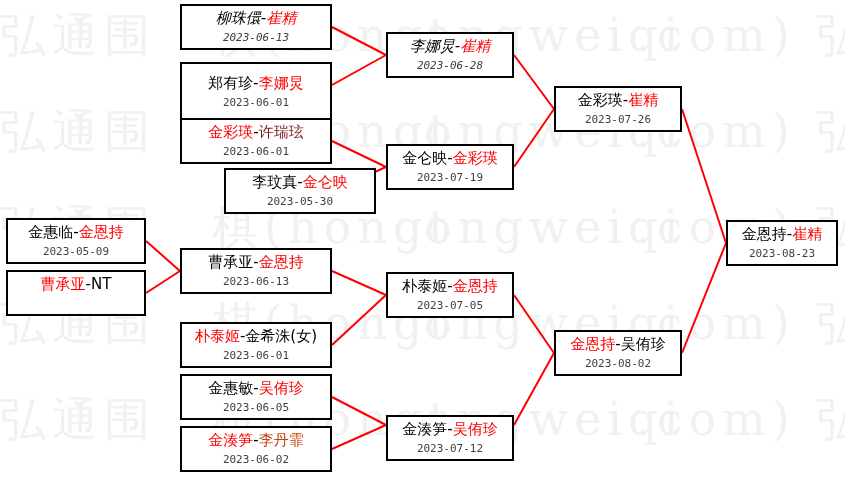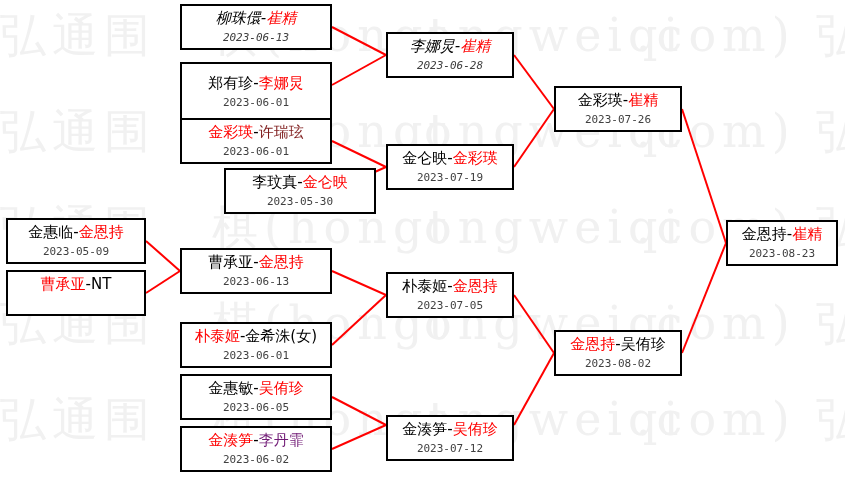--- a/index.html
+++ b/index.html
@@ -174,21 +174,21 @@
       </div>
       <div class="match-box" style="left: 180px; top: 322px; width: 152px; height: 46px; border-color: rgb(0, 0, 0);">
         <div class="match-players"><span class="winner" style="color: rgb(255, 0, 0);">朴泰姬</span><span class="sep">-</span><span class="loser" style="color: rgb(0, 0, 0);">金希洙(女)</span></div>
         <div class="match-date">2023-06-01</div>
       </div>
       <div class="match-box" style="left: 180px; top: 374px; width: 152px; height: 46px; border-color: rgb(0, 0, 0);">
         <div class="match-players"><span class="loser" style="color: rgb(0, 0, 0);">金惠敏</span><span class="sep">-</span><span class="winner" style="color: rgb(255, 0, 0);">吴侑珍</span></div>
         <div class="match-date">2023-06-05</div>
       </div>
       <div class="match-box" style="left: 180px; top: 426px; width: 152px; height: 46px; border-color: rgb(0, 0, 0);">
-        <div class="match-players"><span class="winner" style="color: rgb(255, 0, 0);">金湊笋</span><span class="sep">-</span><span class="loser" style="color: #701a75;">李丹霏</span></div>
+        <div class="match-players"><span class="winner" style="color: rgb(255, 0, 0);">金湊笋</span><span class="sep">-</span><span class="loser" style="color: #c2410c;">李丹霏</span></div>
         <div class="match-date">2023-06-02</div>
       </div>
       <div class="match-box" style="left: 386px; top: 272px; width: 128px; height: 46px; border-color: rgb(0, 0, 0);">
         <div class="match-players"><span class="loser" style="color: rgb(0, 0, 0);">朴泰姬</span><span class="sep">-</span><span class="winner" style="color: rgb(255, 0, 0);">金恩持</span></div>
         <div class="match-date">2023-07-05</div>
       </div>
       <div class="match-box" style="left: 386px; top: 402px; width: 128px; height: 46px; border-color: rgb(0, 0, 0); margin-top: 13px;">
         <div class="match-players"><span class="loser" style="color: rgb(0, 0, 0);">金湊笋</span><span class="sep">-</span><span class="winner" style="color: rgb(255, 0, 0);">吴侑珍</span></div>
         <div class="match-date">2023-07-12</div>
       </div>

